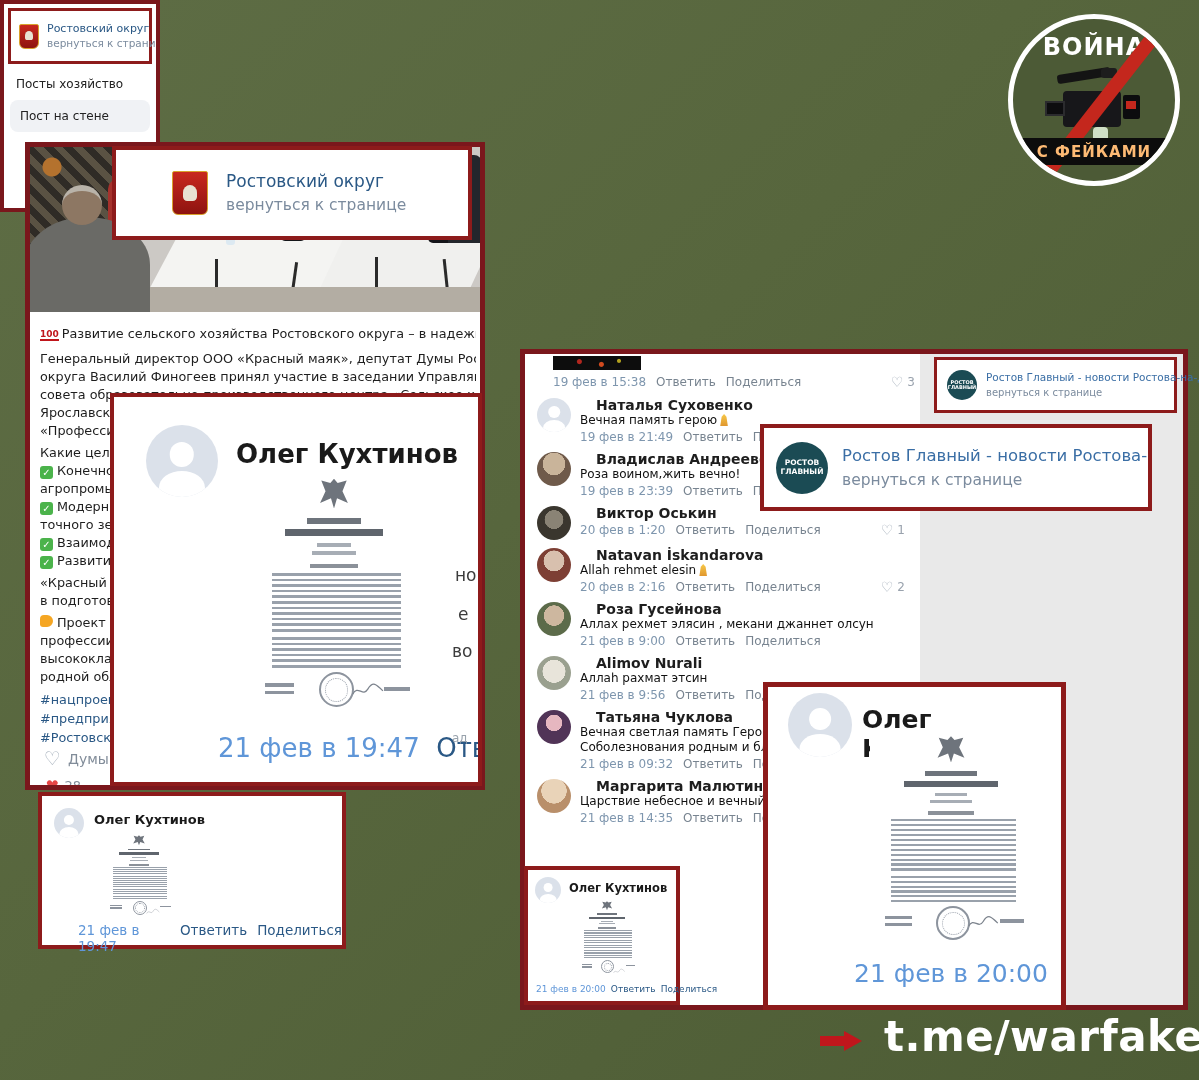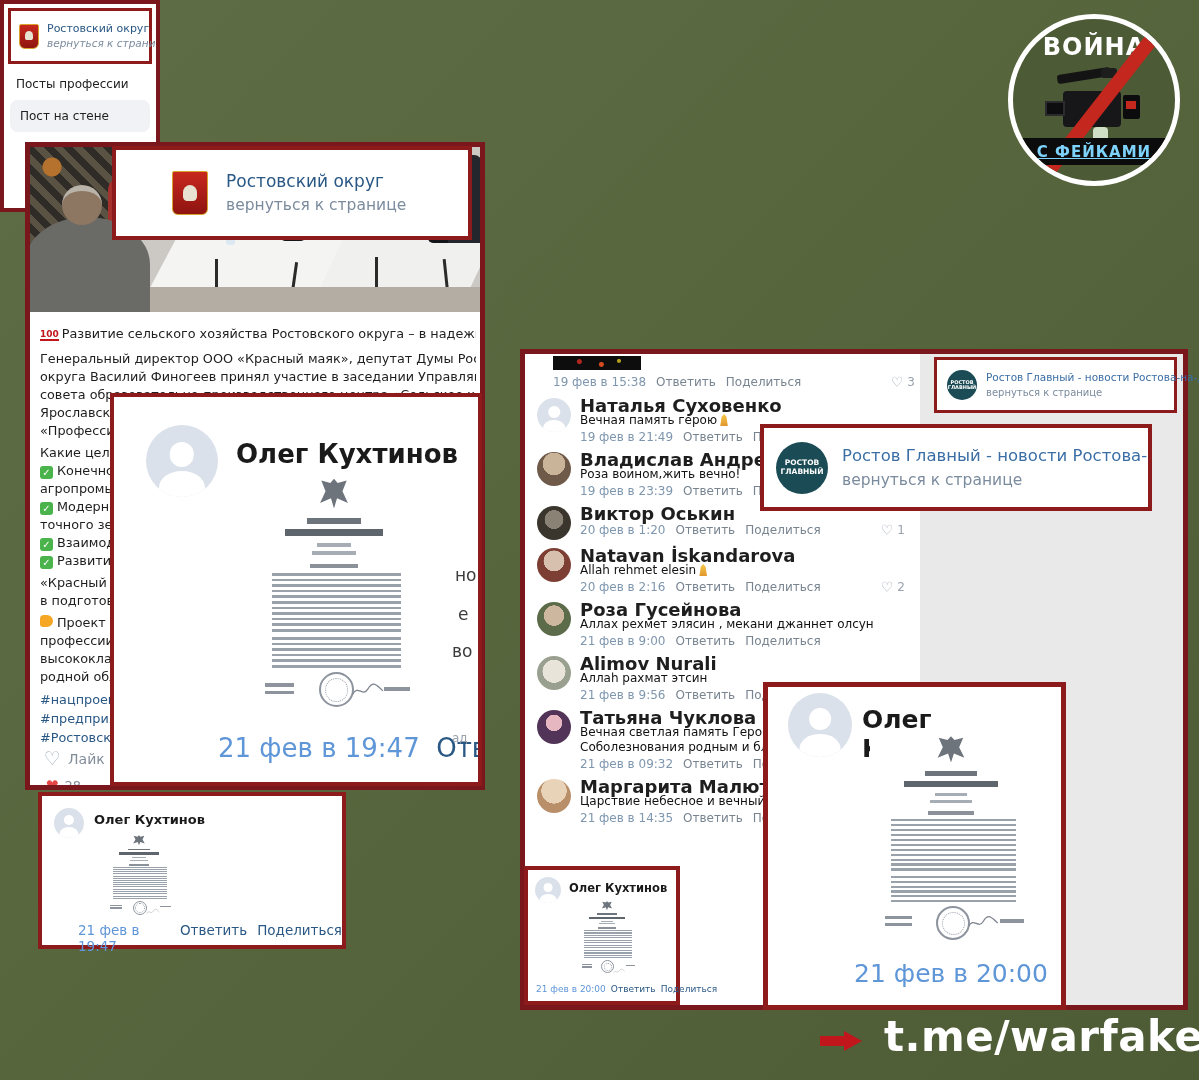--- a/index.html
+++ b/index.html
@@ -11,21 +11,21 @@
   }
   
   .title-box{position:absolute;left:470px;top:28px;width:276px;height:92px;background:#75844d;
     display:flex;align-items:center;justify-content:center;}
   .title-box span{color:#fcfcf4;font-size:54px;font-weight:800;letter-spacing:3px;}
   .wf-logo{position:absolute;left:1008px;top:14px;width:172px;height:172px;border-radius:50%;
     background:#4c5a36;border:5px solid #fff;overflow:hidden;}
   .wf-top{position:absolute;top:14px;left:0;right:0;text-align:center;color:#fff;font-size:24px;font-weight:800;letter-spacing:1px;}
   .wf-band{position:absolute;bottom:16px;left:-12px;right:-12px;height:27px;background:#0c0c0c;
     display:flex;align-items:center;justify-content:center;}
-  .wf-band span{color:#7dd3fc;font-size:15px;font-weight:800;letter-spacing:1px;text-decoration:underline;}
+  .wf-band span{color:#fdba74;font-size:15px;font-weight:800;letter-spacing:1px;}
   .wf-cam{position:absolute;left:32px;top:52px;width:110px;height:80px;}
   .cam-mic{position:absolute;left:12px;top:0;width:54px;height:9px;background:#141414;transform:rotate(-9deg);border-radius:3px;}
   .cam-mic2{position:absolute;left:56px;top:-3px;width:16px;height:10px;background:#1d1d1d;border-radius:3px;}
   .cam-body{position:absolute;left:18px;top:20px;width:58px;height:36px;background:#17171a;border-radius:4px;}
   .cam-lens{position:absolute;left:0;top:30px;width:20px;height:15px;background:#0d0d0f;border:2px solid #2b2b2e;}
   .cam-side{position:absolute;left:78px;top:24px;width:17px;height:24px;background:#0c0c0e;border-radius:2px;}
   .cam-red{position:absolute;left:81px;top:30px;width:10px;height:8px;background:#c4271d;}
   .cam-hand{position:absolute;left:48px;top:56px;width:15px;height:19px;background:#cfe0c6;border-radius:4px;}
   .wf-slash{position:absolute;left:79px;top:-5px;width:14px;height:185px;background:#c4271d;transform:rotate(38deg);}
   
@@ -100,41 +100,41 @@
   .ov-back{color:#7b8b9e;font-size:15.5px;line-height:1.45;}
   
   .oleg-name{font-weight:700;color:#1a1a1a;}
   .ts-blue{color:#5f96d8;}
   .act-blue{color:#2a5885;}
   
   .mini-panel{left:497px;top:142px;width:160px;height:212px;background:#fff;border:4px solid #7a171c;}
   .mini-head{margin:4px;border:3px solid #8d1b1b;height:56px;display:flex;align-items:center;gap:8px;padding-left:8px;}
   .mini-head .crest{width:20px;height:25px;}
   .mini-name{color:#2a5885;font-size:11px;line-height:1.4;white-space:nowrap;}
-  .mini-back{color:#7b8b9e;font-size:10.5px;line-height:1.4;white-space:nowrap;font-style:italic;}
+  .mini-back{color:#7b8b9e;font-size:10.5px;line-height:1.4;white-space:nowrap;}
   .mini-item{font-size:12px;color:#222;padding:9px 10px 7px 12px;white-space:nowrap;}
   .mini-item2{font-size:12px;color:#222;background:#f0f2f5;border-radius:8px;margin:2px 6px;padding:9px 10px;white-space:nowrap;}
   
   .mid-shot{left:520px;top:349px;width:668px;height:661px;overflow:hidden;}
   .grey-right{position:absolute;left:395px;top:0;width:263px;height:651px;background:#e9e9e9;}
   .photo-frag{position:absolute;left:28px;top:2px;width:88px;height:14px;background:
     radial-gradient(circle at 30% 40%,#b3261e 0 2px,transparent 3px),
     radial-gradient(circle at 55% 60%,#d24a1e 0 2px,transparent 3px),
     radial-gradient(circle at 75% 35%,#b3a11e 0 1.5px,transparent 2.5px),#0d0d0d;}
   .meta-row{display:flex;gap:10px;font-size:12px;position:relative;}
   .meta-ts{color:#7e96ae;}
   .meta-link{color:#788490;font-weight:500;}
   .likes{position:absolute;right:0;top:0;display:flex;gap:4px;align-items:center;color:#99a2ad;font-size:12px;}
   .likes .heart-outline{font-size:14px;}
   .first-meta{position:absolute;left:28px;top:21px;width:362px;}
   .comments{position:absolute;left:6px;top:40px;width:382px;display:flex;flex-direction:column;}
   .comment{display:flex;gap:9px;padding:4px 8px 4px 6px;position:relative;}
   .comment .avatar{width:34px;height:34px;}
   .cmt-body{flex:1;min-width:0;position:relative;}
-  .cmt-name{font-size:18px;font-weight:700;color:#1e1e1e;line-height:15px;display:flex;align-items:flex-end;gap:4px;}
+  .cmt-name{font-size:14px;font-weight:700;color:#1e1e1e;line-height:15px;display:flex;align-items:flex-end;gap:4px;margin-left:16px;}
   .cmt-text{font-size:12px;color:#111;line-height:15px;}
   .cmt-meta{margin-top:2px;}
   .icon-pray{display:inline-block;width:10px;height:12px;background:linear-gradient(#f7c948,#e0972f);
     clip-path:polygon(50% 0,74% 22%,88% 100%,12% 100%,26% 22%);vertical-align:-2px;margin-left:2px;}
   .badge-emoji{display:inline-block;width:13px;height:13px;border-radius:50%;
     background:radial-gradient(circle at 50% 42%,#e04040 0 34%,#3f74d4 35%);}
   .av-vlad{background:radial-gradient(circle at 50% 35%,#c9b49a 0 40%,#6f5a4a 41%);}
   .av-viktor{background:radial-gradient(circle at 50% 40%,#8a8375 0 35%,#3a362e 36%);}
   .av-natavan{background:radial-gradient(circle at 50% 38%,#d8c0ae 0 38%,#7d3f34 39%);}
   .av-roza{background:radial-gradient(circle at 50% 40%,#cdb79f 0 38%,#5c6b4a 39%);}
@@ -247,37 +247,37 @@
       <div class="pt-line">профессии с</div>
       <div class="pt-line">высококлас</div>
       <div class="pt-line">родной обла</div>
       <div class="pt-gap"></div>
       <a class="hash">#нацпроект</a>
       <a class="hash">#предприяти</a>
       <a class="hash">#Ростовски</a>
     </div>
     <div class="like-row">
       <span class="heart-outline">♡</span>
-      <span>Лайк</span>
+      <span>Думы</span>
     </div>
     <div class="heart-count-row">
       <span class="heart-red">❤</span>
       <span>28</span>
     </div>
   </div>
 
   <div class="mini-panel">
     <div class="mini-head">
       <span class="crest"></span>
       <div>
         <div class="mini-name">Ростовский округ</div>
         <div class="mini-back">вернуться к страни</div>
       </div>
     </div>
-    <div class="mini-item">Посты профессии</div>
+    <div class="mini-item">Посты хозяйство</div>
     <div class="mini-item2">Пост на стене</div>
   </div>
 
   <div class="shot mid-shot">
     <div class="grey-right"></div>
     <div class="photo-frag"></div>
     <div class="meta-row first-meta">
       <span class="meta-ts">19 фев в 15:38</span>
       <span class="meta-link">Ответить</span>
       <span class="meta-link">Поделиться</span>

